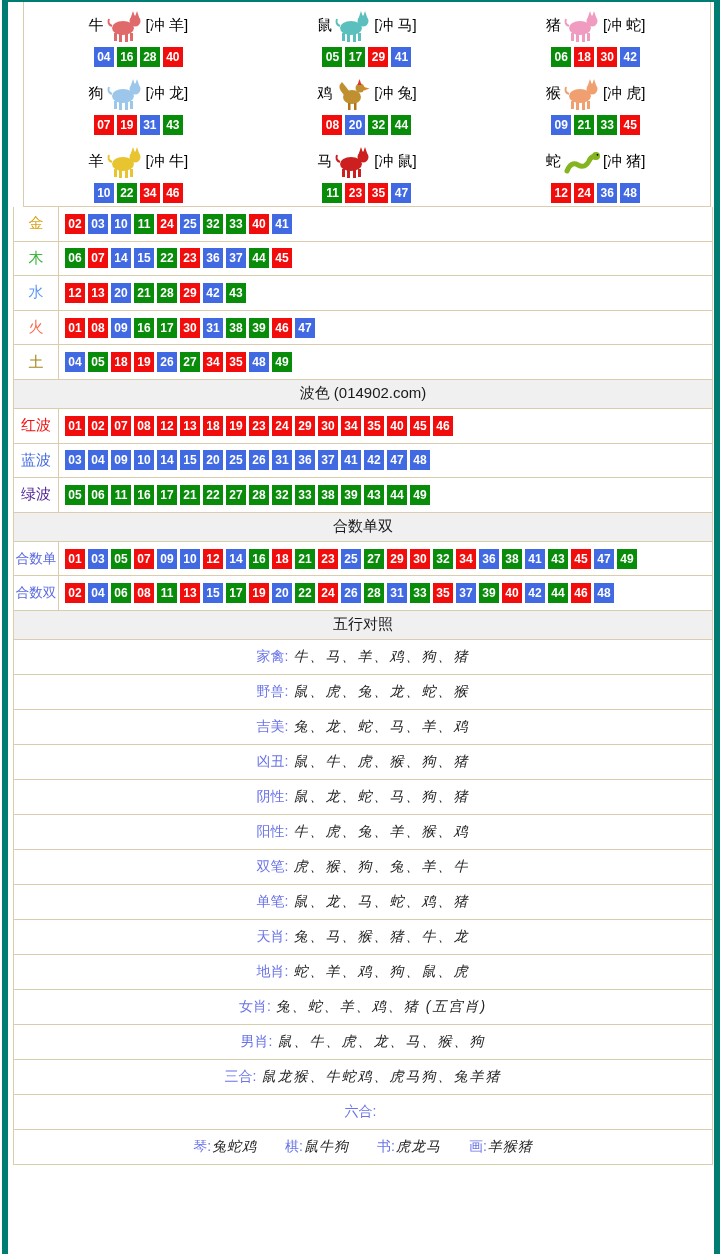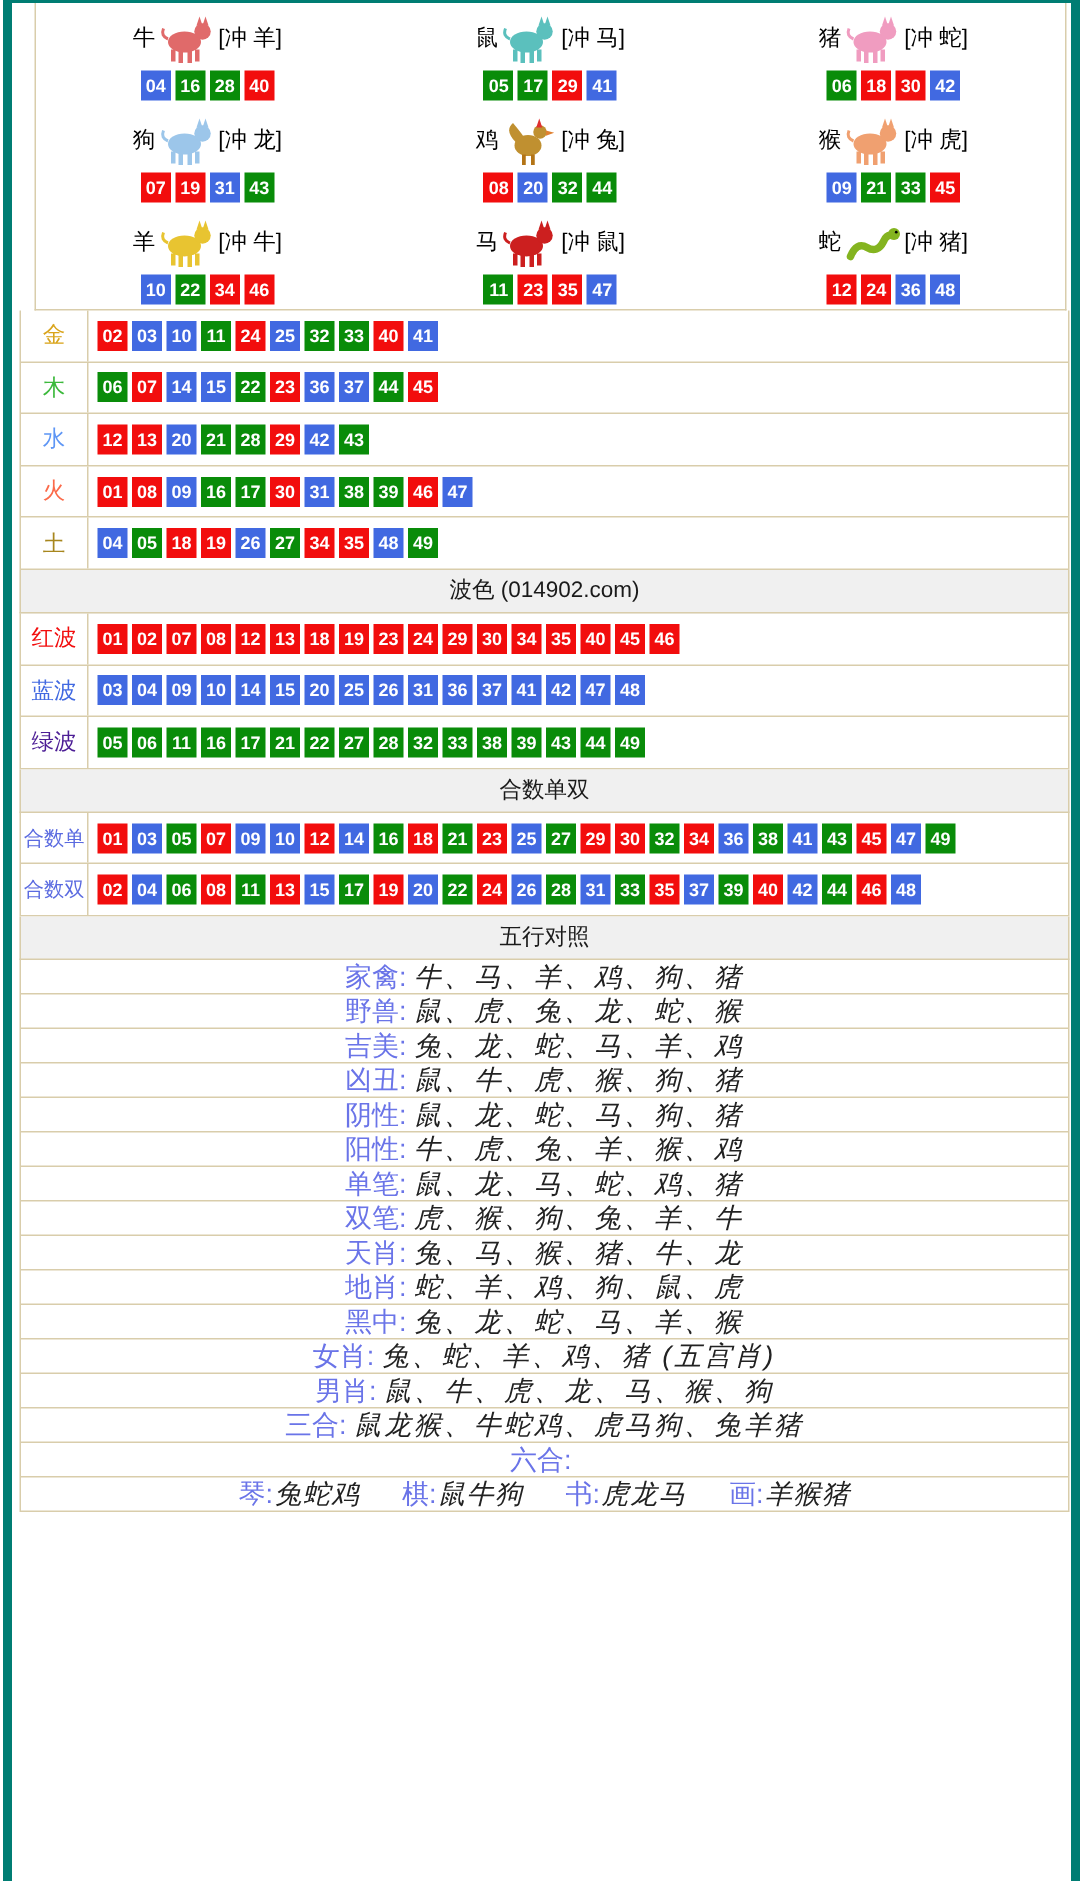--- a/index.html
+++ b/index.html
@@ -37,22 +37,22 @@
   .num-row{display:flex;align-items:stretch;height:34.6px;border-bottom:1px solid var(--tan);}
   .row-label{width:45px;flex:0 0 45px;display:flex;align-items:center;justify-content:center;
              border-right:1px solid var(--tan);font-size:15px;}
   .row-label.small{font-size:13.5px;}
   .row-balls{display:flex;align-items:center;gap:3px;padding-left:6px;}
 
   .ball{width:20px;height:20px;display:flex;align-items:center;justify-content:center;
         color:#fff;font-weight:bold;font-size:12px;line-height:1;}
 
   
-  .attr-row{height:23px;border-bottom:1px solid var(--tan);
-            display:flex;align-items:center;justify-content:center;font-size:18px;}
+  .attr-row{height:35px;border-bottom:1px solid var(--tan);
+            display:flex;align-items:center;justify-content:center;font-size:14px;}
   .attr-label{color:var(--label-blue);margin-right:5px;white-space:nowrap;}
   .attr-value{color:var(--text-dark);letter-spacing:2px;white-space:nowrap;font-style:italic;}
   .attr-seg{display:flex;align-items:center;margin:0 14px;}
   .attr-seg .attr-label{margin-right:1px;}
   .attr-seg .attr-value{letter-spacing:1px;}
 </style>
 </head>
 <body>
 
 <div class="page">
@@ -515,38 +515,34 @@
         </div>
         <div class="attr-row">
           <span class="attr-label">阴性:</span>
           <span class="attr-value">鼠、龙、蛇、马、狗、猪</span>
         </div>
         <div class="attr-row">
           <span class="attr-label">阳性:</span>
           <span class="attr-value">牛、虎、兔、羊、猴、鸡</span>
         </div>
         <div class="attr-row">
+          <span class="attr-label">双笔:</span>
+          <span class="attr-value">虎、猴、狗、兔、羊、牛</span>
+        </div>
+        <div class="attr-row">
           <span class="attr-label">单笔:</span>
           <span class="attr-value">鼠、龙、马、蛇、鸡、猪</span>
         </div>
         <div class="attr-row">
-          <span class="attr-label">双笔:</span>
-          <span class="attr-value">虎、猴、狗、兔、羊、牛</span>
-        </div>
-        <div class="attr-row">
           <span class="attr-label">天肖:</span>
           <span class="attr-value">兔、马、猴、猪、牛、龙</span>
         </div>
         <div class="attr-row">
           <span class="attr-label">地肖:</span>
           <span class="attr-value">蛇、羊、鸡、狗、鼠、虎</span>
-        </div>
-        <div class="attr-row">
-          <span class="attr-label">黑中:</span>
-          <span class="attr-value">兔、龙、蛇、马、羊、猴</span>
         </div>
         <div class="attr-row">
           <span class="attr-label">女肖:</span>
           <span class="attr-value">兔、蛇、羊、鸡、猪 (五宫肖)</span>
         </div>
         <div class="attr-row">
           <span class="attr-label">男肖:</span>
           <span class="attr-value">鼠、牛、虎、龙、马、猴、狗</span>
         </div>
         <div class="attr-row">

